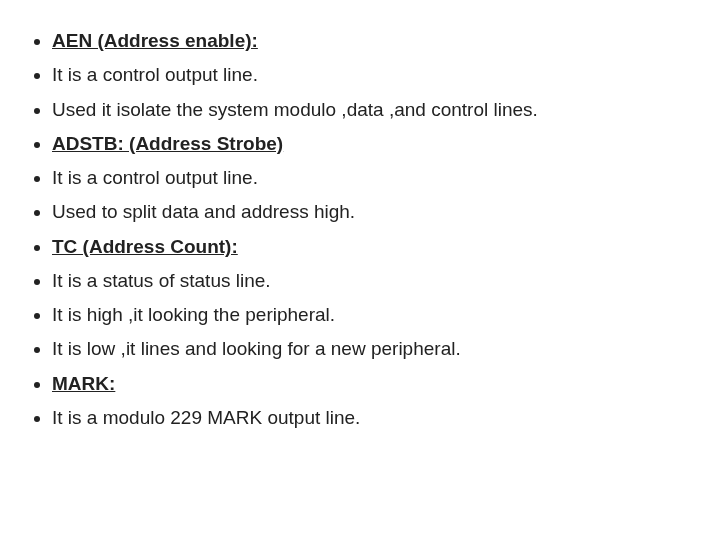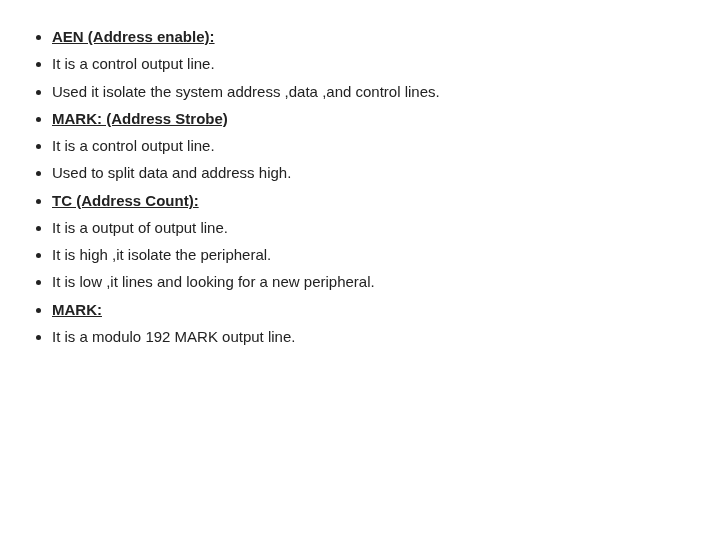--- a/index.html
+++ b/index.html
@@ -26,40 +26,40 @@
     }
 
     ul {
       list-style: disc;
       padding-left: 28px;
       line-height: 1.75;
     }
 
     ul li {
       margin-bottom: 1px;
-      font-size: 15px;
+      font-size: 19px;
       color: #222;
     }
 
     .bold-underline {
       font-weight: bold;
       text-decoration: underline;
     }
   </style>
 </head>
 <body>
 
 <div class="content">
   <ul id="bullet-list">
   <li><span class="bold-underline">AEN (Address enable):</span></li>
       <li>It is a control output line.</li>
-      <li>Used it isolate the system address ,data ,and control lines.</li>
-      <li><span class="bold-underline">MARK: (Address Strobe)</span></li>
+      <li>Used it isolate the system modulo ,data ,and control lines.</li>
+      <li><span class="bold-underline">ADSTB: (Address Strobe)</span></li>
       <li>It is a control output line.</li>
       <li>Used to split data and address high.</li>
       <li><span class="bold-underline">TC (Address Count):</span></li>
-      <li>It is a output of output line.</li>
-      <li>It is high ,it isolate the peripheral.</li>
+      <li>It is a status of status line.</li>
+      <li>It is high ,it looking the peripheral.</li>
       <li>It is low ,it lines and looking for a new peripheral.</li>
       <li><span class="bold-underline">MARK:</span></li>
-      <li>It is a modulo 192 MARK output line.</li>
+      <li>It is a modulo 229 MARK output line.</li>
     </ul>
 </div>
 
 </body></html>

